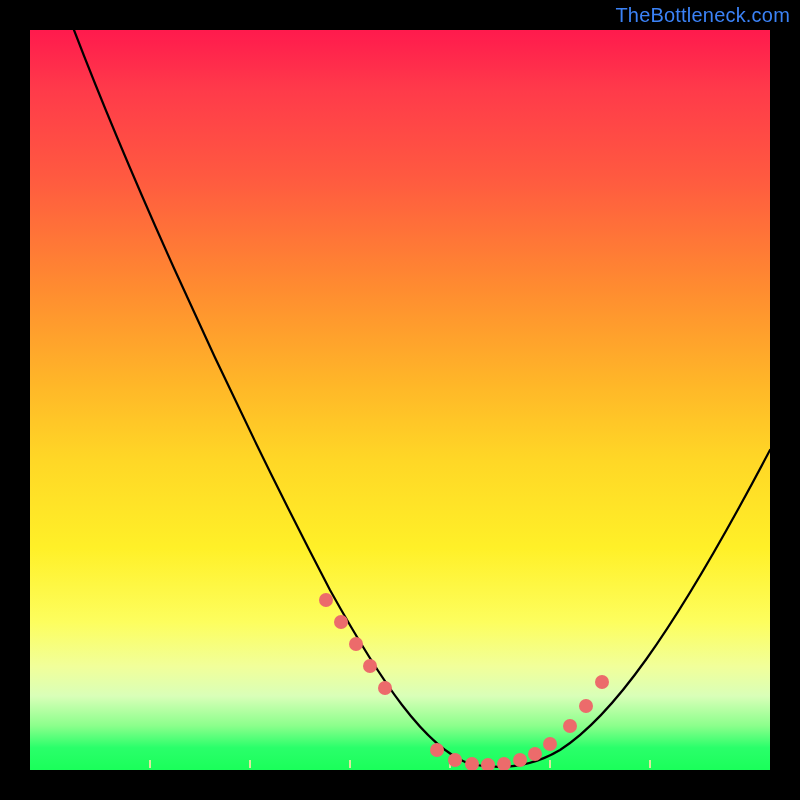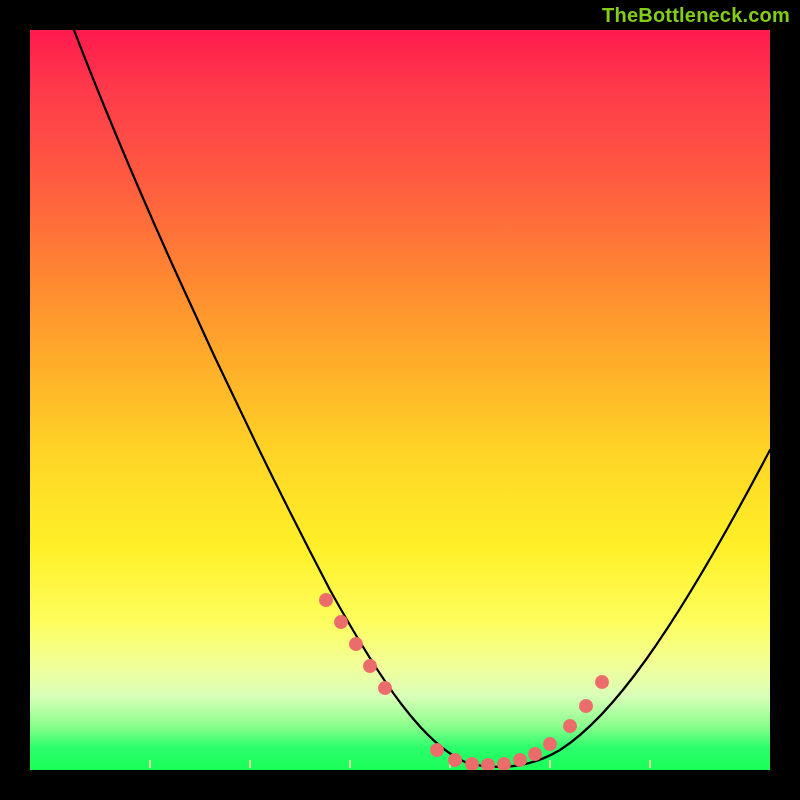--- a/index.html
+++ b/index.html
@@ -40,23 +40,23 @@
       #d9ffb8 90%,
       #8cff8c 94%,
       #2aff6a 97%,
       #1aff5a 100%
     );
   }
   .watermark {
     position: absolute;
     top: 4px;
     right: 10px;
-    color: #84cc16;
+    color: #3b82f6;
     font-size: 20px;
-    font-weight: 700;
+    font-weight: 400;
     letter-spacing: 0.2px;
     user-select: none;
   }
   svg.curve {
     position: absolute;
     left: 0;
     top: 0;
     width: 740px;
     height: 740px;
   }

